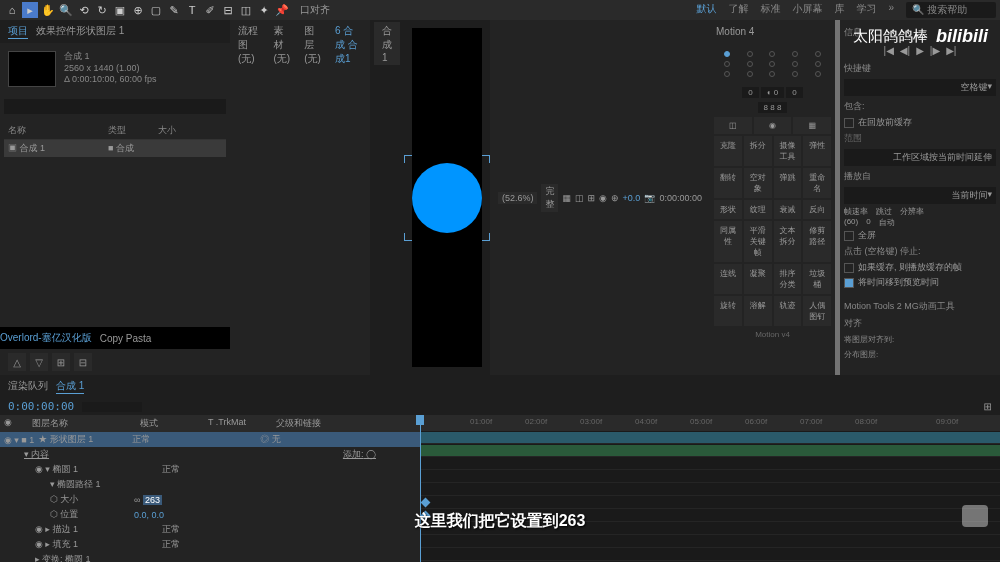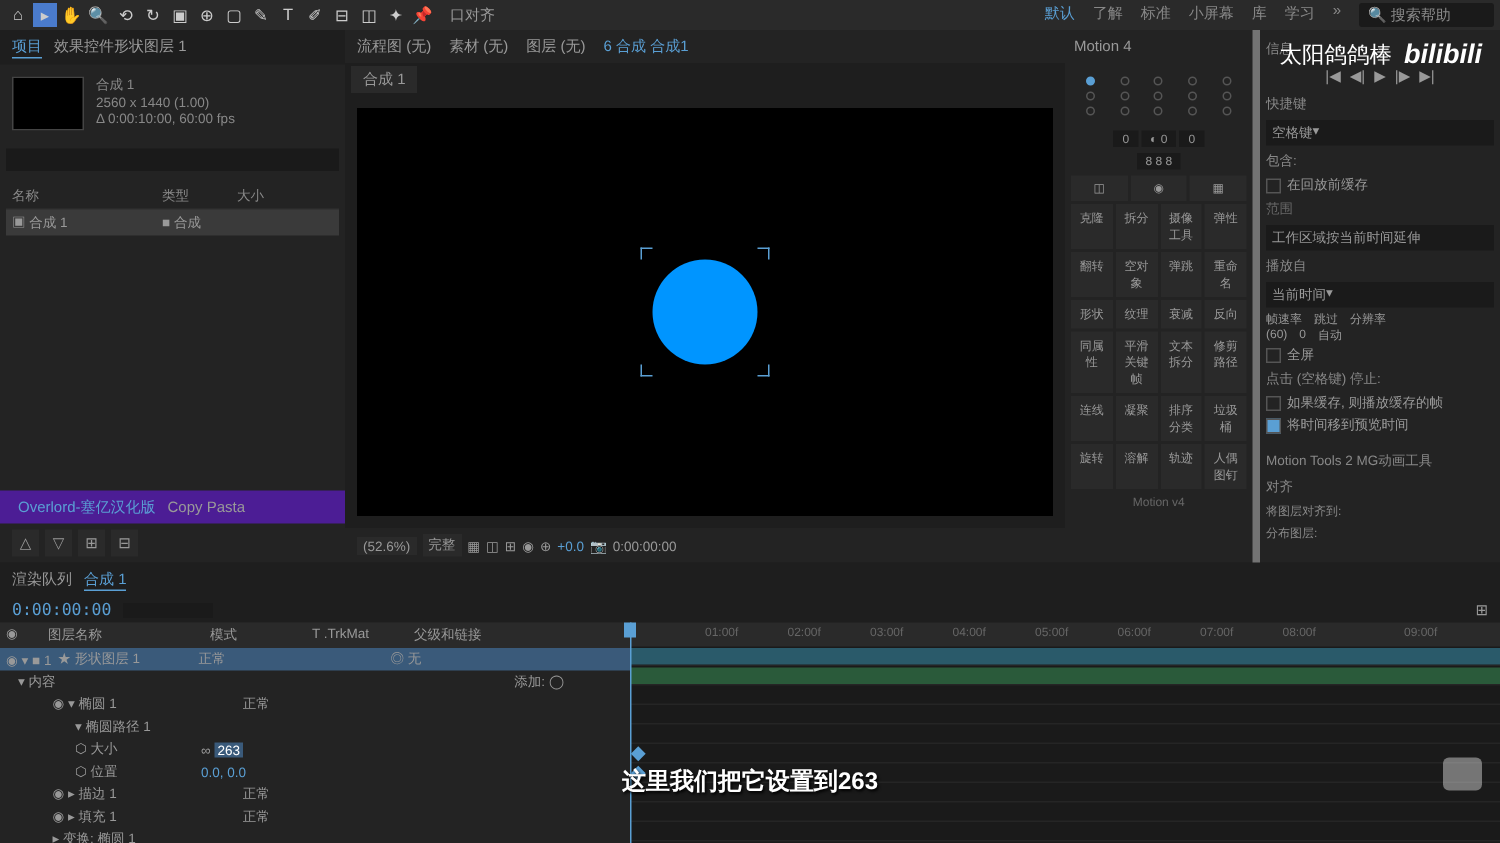--- a/index.html
+++ b/index.html
@@ -19,21 +19,21 @@
 .panel-tabs span.active { color: #5a9fd4; border-bottom: 1px solid #5a9fd4; }
 .comp-info { padding: 8px; display: flex; gap: 8px; }
 .comp-thumb { width: 48px; height: 36px; background: #000; border: 1px solid #444; }
 .comp-meta { font-size: 9px; color: #888; line-height: 1.3; }
 .project-list { flex: 1; padding: 4px; }
 .list-header { display: flex; padding: 2px 4px; font-size: 9px; color: #888; border-bottom: 1px solid #333; }
 .list-item { display: flex; padding: 2px 4px; font-size: 9px; background: #3a3a3a; }
 .search-row { padding: 4px; }
 .search-row input { width: 100%; background: #1a1a1a; border: none; color: #888; padding: 2px 4px; font-size: 10px; }
 
-.center-panel { flex: 1; background: #1e1e1e; display: flex; flex-direction: column; }
+.center-panel { flex: 1; background: #1e1e1e; display: flex; flex-direction: row; }
 .center-tabs { display: flex; gap: 12px; padding: 4px 8px; font-size: 10px; background: #232323; }
 .center-tabs span { cursor: pointer; }
 .center-tabs span.active { color: #5a9fd4; }
 .comp-tab { padding: 2px 8px; background: #2a2a2a; font-size: 10px; margin: 2px 4px; display: inline-block; }
 .viewport { flex: 1; background: #000; margin: 8px; position: relative; display: flex; align-items: center; justify-content: center; }
 .circle-shape { width: 70px; height: 70px; background: #0095ff; border-radius: 50%; }
 .selection-box { position: absolute; width: 86px; height: 86px; border: none; }
 .corner { position: absolute; width: 8px; height: 8px; border: 1px solid #5a9fd4; }
 .corner.tl { top: 0; left: 0; border-right: none; border-bottom: none; }
 .corner.tr { top: 0; right: 0; border-left: none; border-bottom: none; }
@@ -52,42 +52,42 @@
 .dots-grid { display: grid; grid-template-columns: repeat(5, 1fr); gap: 4px; padding: 8px 4px; }
 .dot { width: 6px; height: 6px; border: 1px solid #555; border-radius: 50%; margin: auto; }
 .dot.active { background: #5a9fd4; border-color: #5a9fd4; }
 .val-row { display: flex; gap: 2px; justify-content: center; padding: 2px; }
 .val-box { background: #1a1a1a; padding: 1px 6px; font-size: 8px; }
 
 .info-panel { flex: 1; padding: 4px; font-size: 9px; }
 .info-label { color: #888; padding: 2px 0; }
 .playback-controls { display: flex; gap: 6px; padding: 4px; justify-content: center; }
 .pb-btn { cursor: pointer; font-size: 10px; }
-.dropdown { background: #1a1a1a; padding: 2px 4px; margin: 2px 0; display: flex; justify-content: flex-start; }
+.dropdown { background: #1a1a1a; padding: 2px 4px; margin: 2px 0; display: flex; justify-content: flex-end; }
 .checkbox-row { display: flex; align-items: center; gap: 4px; padding: 1px 0; }
 .checkbox { width: 10px; height: 10px; border: 1px solid #555; display: inline-block; }
 .checkbox.checked { background: #5a9fd4; }
 
-.tools-row { display: flex; gap: 8px; padding: 4px 12px; background: #4c1d95; align-items: center; font-size: 10px; }
+.tools-row { display: flex; gap: 8px; padding: 4px 0; background: #000000; align-items: center; font-size: 10px; }
 .tools-row .tab { cursor: pointer; }
 .tools-row .tab.active { color: #5a9fd4; }
 .transform-icons { display: flex; gap: 4px; padding: 4px 8px; }
 .t-icon { width: 18px; height: 18px; background: #2a2a2a; display: flex; align-items: center; justify-content: center; cursor: pointer; font-size: 10px; }
 
 .timeline-area { background: #1e1e1e; height: 165px; display: flex; flex-direction: column; }
 .timeline-tabs { display: flex; gap: 8px; padding: 4px 8px; font-size: 10px; }
 .timeline-tabs span.active { color: #5a9fd4; border-bottom: 1px solid #5a9fd4; }
 .timeline-header { display: flex; padding: 2px 8px; align-items: center; gap: 8px; }
 .timecode { color: #5a9fd4; font-size: 11px; font-family: monospace; }
 .timeline-content { flex: 1; display: flex; }
 .layer-panel { width: 420px; background: #232323; font-size: 9px; }
 .layer-columns { display: flex; padding: 2px 4px; background: #2a2a2a; gap: 8px; }
 .layer-row { display: flex; padding: 1px 4px; align-items: center; gap: 4px; }
 .layer-row.selected { background: #3a5a7a; }
-.layer-indent { padding-left: 12px; }
+.layer-indent { padding-left: 24px; text-decoration: underline; }
 .layer-indent2 { padding-left: 35px; }
 .layer-indent3 { padding-left: 50px; }
 .prop-value { color: #5a9fd4; }
 .prop-input { background: #3a5a7a; color: #fff; padding: 0 2px; }
 .track-area { flex: 1; background: #1a1a1a; position: relative; }
 .time-ruler { height: 16px; background: #2a2a2a; display: flex; font-size: 8px; color: #666; position: relative; }
 .time-tick { position: absolute; top: 2px; }
 .playhead { position: absolute; left: 0; top: 0; bottom: 0; width: 1px; background: #5a9fd4; }
 .playhead::before { content: ''; position: absolute; top: 0; left: -4px; width: 8px; height: 10px; background: #5a9fd4; }
 .track-row { height: 13px; border-bottom: 1px solid #252525; position: relative; }

